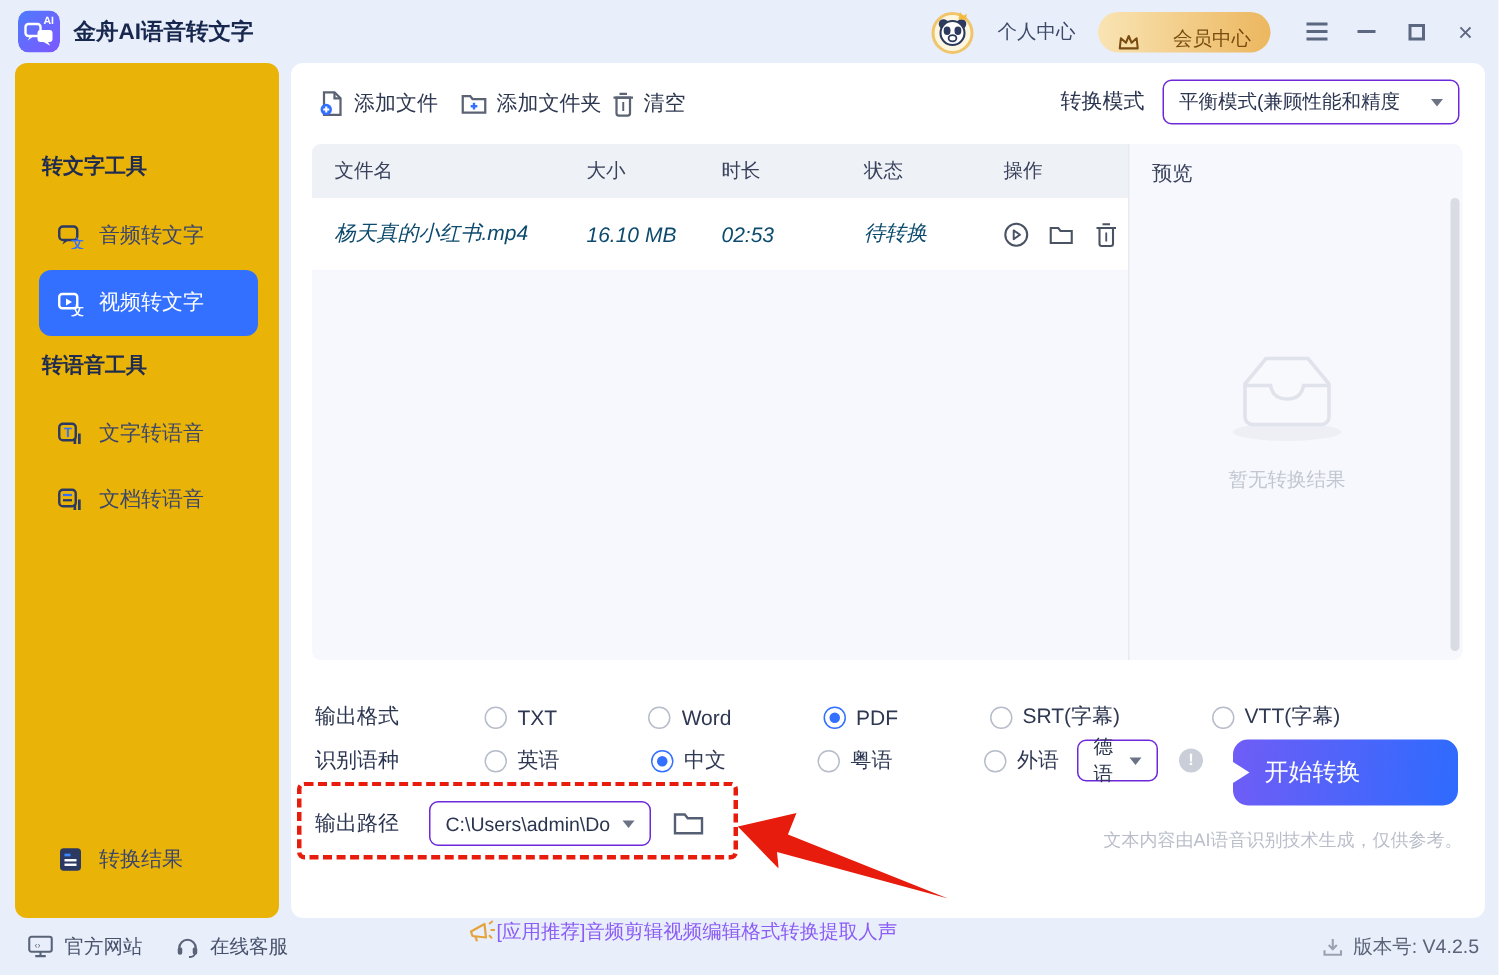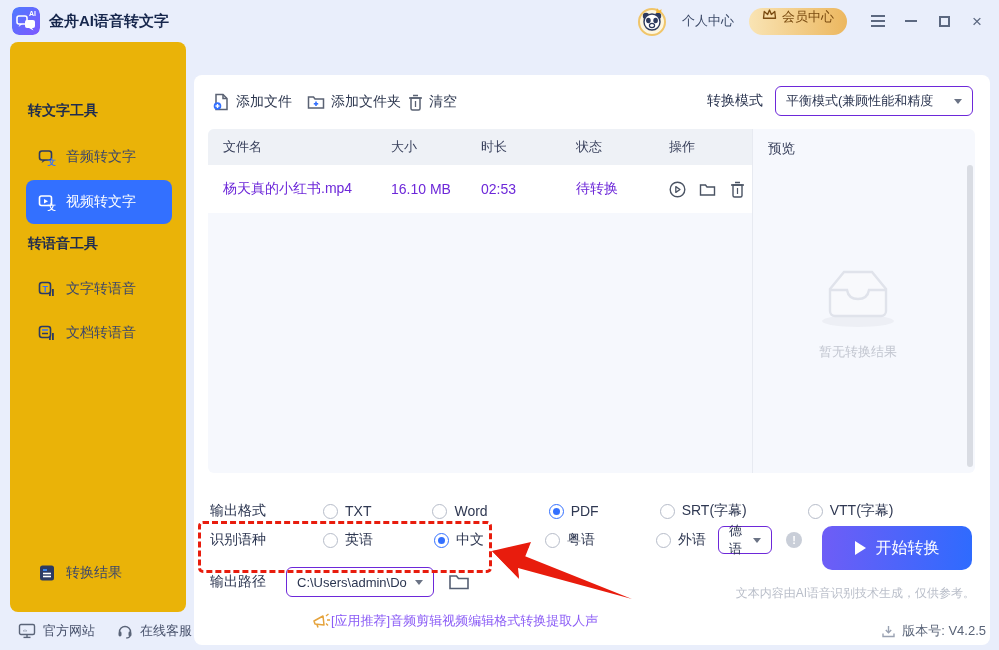--- a/index.html
+++ b/index.html
@@ -8,51 +8,51 @@
     font-family:"Liberation Sans","DejaVu Sans",sans-serif;
     background:#e9eefb; position:relative; color:#2b3550;
   }
   
   .topbar { position:absolute; left:0; top:0; width:999px; height:42px; display:flex; align-items:center; }
   .logo { width:28px; height:28px; margin-left:12px; border-radius:7px; flex:0 0 auto; }
   .app-title { margin-left:9px; font-size:15px; font-weight:bold; color:#17274d; }
   .topbar-right { position:absolute; right:14px; top:0; height:42px; display:flex; align-items:center; gap:15px; }
   .avatar { width:30px; height:30px; position:relative; }
   .user-center { font-size:13px; color:#3c4a68; cursor:pointer; }
-  .vip-pill { height:27px; padding:0 13px; border-radius:14px; display:flex; align-items:flex-start; gap:5px;
+  .vip-pill { height:27px; padding:0 13px; border-radius:14px; display:flex; align-items:flex-end; gap:22px;
     background:linear-gradient(90deg,#f9e4b4,#ecb75f); color:#7a4b10; font-size:13px; cursor:pointer; }
   .winbtns { display:flex; align-items:center; gap:17px; margin-left:8px; }
   .winbtn { width:16px; height:16px; display:flex; align-items:center; justify-content:center; cursor:pointer; color:#5c6880; }
   .menu-icon { display:flex; flex-direction:column; gap:3px; }
   .menu-icon i { display:block; width:14px; height:2px; background:#5c6880; }
   .min-icon { width:12px; height:2px; background:#5c6880; }
   .max-icon { width:11px; height:11px; border:2px solid #5c6880; }
   .close-icon { font-size:17px; line-height:1; color:#5c6880; }
   
   .sidebar { position:absolute; left:10px; top:42px; width:176px; height:570px; background:#eab308; border-radius:8px; }
   .side-heading { position:absolute; left:18px; font-size:14px; color:#1f2c50; font-weight:bold; }
   .side-item { position:absolute; left:16px; width:146px; height:40px; display:flex; align-items:center; gap:10px;
     padding-left:12px; border-radius:8px; cursor:pointer; font-size:14px; color:#3c466b; }
   .side-item.active { background:#3370ff; color:#fff; height:44px; }
   .side-item .ic { width:18px; height:18px; flex:0 0 auto; }
   
-  .main { position:absolute; left:194px; top:42px; width:796px; height:570px; background:#fff; border-radius:8px;margin-top:33px; }
+  .main { position:absolute; left:194px; top:42px; width:796px; height:570px; background:#fff; border-radius:8px; }
   .toolbar-btn { position:absolute; top:15px; height:24px; display:flex; align-items:center; gap:6px;
     font-size:14px; color:#2e3850; cursor:pointer; }
   .mode-wrap { position:absolute; right:17px; top:11px; display:flex; align-items:center; gap:12px; }
   .mode-label { font-size:14px; color:#2b3550; }
   .select-box { height:30px; border:1px solid #6d28d9; border-radius:6px; background:#fff; display:flex;
     align-items:center; padding:0 10px; font-size:13px; color:#2b3550; cursor:pointer; gap:8px; }
   .caret { width:0; height:0; border-left:4px solid transparent; border-right:4px solid transparent; border-top:5px solid #6b7385; flex:0 0 auto; }
   
   .middle { position:absolute; left:14px; top:54px; width:767px; height:344px; background:#f6f8fd; border-radius:6px; overflow:hidden; }
   .thead { position:absolute; left:0; top:0; width:544px; height:36px; background:#eef1f6; display:grid;
     grid-template-columns:168px 90px 95px 93px 1fr; align-items:center; padding-left:15px; font-size:13px; color:#39415c; }
   .file-row { position:absolute; left:0; top:36px; width:544px; height:48px; background:#fff; display:grid;
-    grid-template-columns:168px 90px 95px 93px 1fr; align-items:center; padding-left:15px; font-size:14px; color:#6d28d9; }
+    grid-template-columns:168px 90px 95px 93px 1fr; align-items:center; padding-left:15px; font-size:14px; color:#0c4a6e;font-style:italic; }
   .ops { display:flex; align-items:center; gap:13px; }
   .ops .op { width:17px; height:17px; cursor:pointer; }
   .vdiv { position:absolute; left:544px; top:0; width:1px; height:344px; background:#e7eaf1; }
   .preview-title { position:absolute; left:560px; top:11px; font-size:13.5px; color:#39415c; }
   .empty-state { position:absolute; left:545px; top:130px; width:210px; text-align:center; }
   .empty-state .txt { margin-top:10px; font-size:13px; color:#c2c6d0; }
   .scrollbar { position:absolute; left:759px; top:36px; width:6px; height:302px; border-radius:3px; background:#d9dce3; }
   
   .ctrl-row { position:absolute; left:16px; display:flex; align-items:center; height:30px; }
   .ctrl-label { font-size:14px; color:#2b3550; margin-right:20px; }
@@ -60,21 +60,21 @@
   .radio { width:15px; height:15px; border-radius:50%; border:1px solid #b6bcc9; background:#fff; position:relative; flex:0 0 auto; }
   .radio.checked { border:1px solid #3370ff; }
   .radio.checked::after { content:""; position:absolute; left:3px; top:3px; width:7px; height:7px; border-radius:50%; background:#3370ff; }
   .info-badge { width:16px; height:16px; border-radius:50%; background:#c9ced8; color:#fff; font-size:11px; font-weight:bold;
     display:flex; align-items:center; justify-content:center; margin-left:14px; }
   .path-select { width:148px; height:30px; justify-content:space-between; }
   .path-text { overflow:hidden; white-space:nowrap; max-width:120px; }
   .folder-btn { width:22px; height:22px; margin-left:14px; cursor:pointer; }
   .start-btn { position:absolute; left:628px; top:451px; width:150px; height:44px; border-radius:10px; border:none;
     background:linear-gradient(95deg,#6f5df6,#2e6bfe); color:#fff; font-size:16px; display:flex; align-items:center;
-    justify-content:center; gap:10px; cursor:pointer; font-family:inherit; }
+    justify-content:flex-start; gap:10px; cursor:pointer; font-family:inherit; }
   .play-tri { width:0; height:0; border-top:7px solid transparent; border-bottom:7px solid transparent; border-left:11px solid #fff; }
   .disclaimer { position:absolute; right:15px; top:510px; font-size:12px; color:#b9bec9; }
   
   .hl-rect { position:absolute; left:198px; top:521px; width:294px; height:52px; border:3px dashed #e81c0d; border-radius:5px; pointer-events:none; z-index:5; }
   .hl-arrow { position:absolute; left:489px; top:541px; z-index:5; pointer-events:none; }
   
   .footer { position:absolute; left:0; bottom:0; width:999px; height:38px; display:flex; align-items:center; font-size:13px; color:#47516b; }
   .footer .grp { display:flex; align-items:center; gap:7px; cursor:pointer; }
   .footer-left { display:flex; align-items:center; gap:22px; margin-left:18px; }
   .footer-center { position:absolute; left:312px; top:0; height:38px; display:flex; color:#8b5cf6; }

